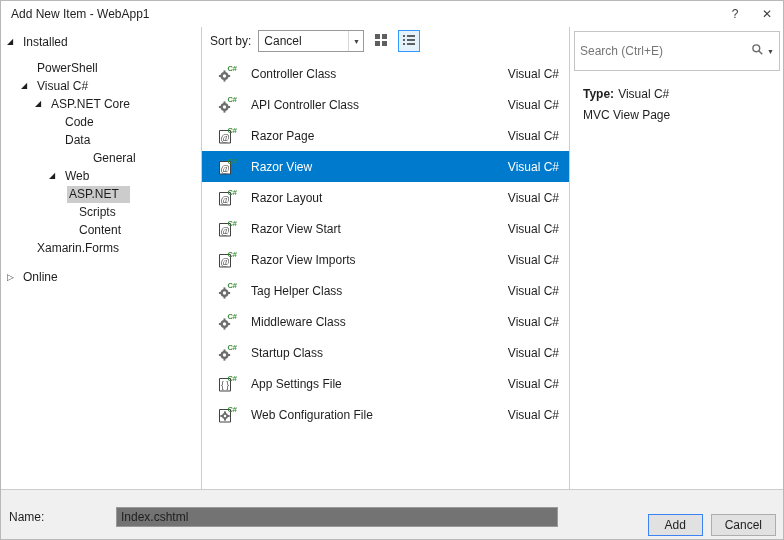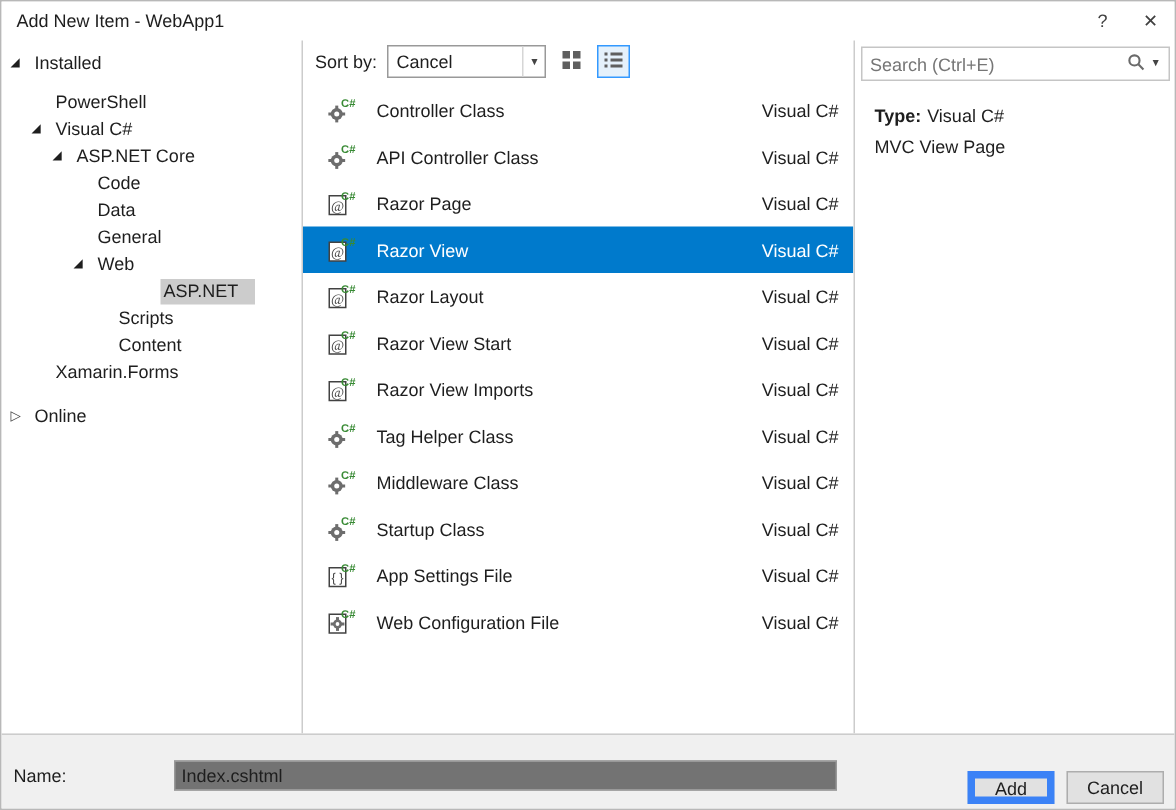--- a/index.html
+++ b/index.html
@@ -42,38 +42,38 @@
   .template-list { flex: 1; padding-top: 3px; overflow: hidden; }
   .tpl-row { height: 31px; display: flex; align-items: center; padding: 0 10px 0 14px; }
   .tpl-icon { width: 22px; height: 22px; flex: none; margin-right: 13px; }
   .tpl-label { flex: 1; white-space: nowrap; }
   .tpl-lang { white-space: nowrap; }
   .tpl-row.selected { background: #007acc; }
   .tpl-row.selected .tpl-label, .tpl-row.selected .tpl-lang { color: #fff; }
 
   
   .right-panel { position: absolute; top: 26px; right: 0; width: 214px; bottom: 50px; border-left: 1px solid #ccc; background: #fff; }
-  .search-box { margin: 4px 3px 0 4px; height: 23px; border: 1px solid #c5c5c5; display: flex; align-items: center; background: #fff; }
+  .search-box { margin: 4px 3px 0 4px; height: 40px; border: 1px solid #c5c5c5; display: flex; align-items: center; background: #fff; }
   .search-input { flex: 1; min-width: 0; border: none; outline: none; padding: 0 5px; font: inherit; color: #1e1e1e; background: transparent; }
   .search-input::placeholder { color: #767676; }
   .search-icons { display: flex; align-items: center; padding: 0 5px 0 2px; }
   .search-dd { font-size: 7px; color: #444; margin-left: 3px; }
   .details { padding: 16px 10px 0 13px; }
   .details-type { margin-bottom: 7px; }
   .type-label { font-weight: bold; }
   .type-value { margin-left: 4px; }
 
   
   .footer { position: absolute; left: 0; right: 0; bottom: 0; height: 50px; background: #f0f0f0; border-top: 1px solid #ccc; }
   .name-row { position: absolute; top: 17px; left: 8px; display: flex; align-items: center; }
   .name-label { width: 107px; }
   .name-input { width: 442px; height: 20px; border: 1px solid #999; padding: 0 4px; font: inherit; background: #737373; color: #1e1e1e; }
   .buttons { position: absolute; right: 7px; bottom: 3px; display: flex; }
   .btn { height: 22px; min-width: 55px; padding: 0 13px; margin-left: 8px; background: #e1e1e1; border: 1px solid #adadad; font: inherit; color: #1e1e1e; }
-  .btn.default { border: 5px solid #3b82f6; text-align: right; }
+  .btn.default { border: 1px solid #3b82f6; }
 </style>
 </head>
 <body>
 
 <div class="dialog">
 
   <div class="titlebar">
     <span class="title">Add New Item - WebApp1</span>
     <div class="titlebar-controls">
       <div class="tb-btn">?</div>
@@ -99,29 +99,29 @@
         <span class="tree-label">ASP.NET Core</span>
       </div>
       <div class="tree-row" style="padding-left: 48px;">
         <span class="tree-arrow leaf"></span>
         <span class="tree-label">Code</span>
       </div>
       <div class="tree-row" style="padding-left: 48px;">
         <span class="tree-arrow leaf"></span>
         <span class="tree-label">Data</span>
       </div>
-      <div class="tree-row" style="padding-left: 48px;">
+      <div class="tree-row" style="padding-left: 76px;">
         <span class="tree-arrow leaf"></span>
         <span class="tree-label">General</span>
       </div>
       <div class="tree-row" style="padding-left: 48px;">
         <span class="tree-arrow expanded">◢</span>
         <span class="tree-label">Web</span>
       </div>
-      <div class="tree-row" style="padding-left: 92px;">
+      <div class="tree-row" style="padding-left: 52px;">
         <span class="tree-arrow leaf"></span>
         <span class="tree-label selected">ASP.NET</span>
       </div>
       <div class="tree-row" style="padding-left: 62px;">
         <span class="tree-arrow leaf"></span>
         <span class="tree-label">Scripts</span>
       </div>
       <div class="tree-row" style="padding-left: 62px;">
         <span class="tree-arrow leaf"></span>
         <span class="tree-label">Content</span>

